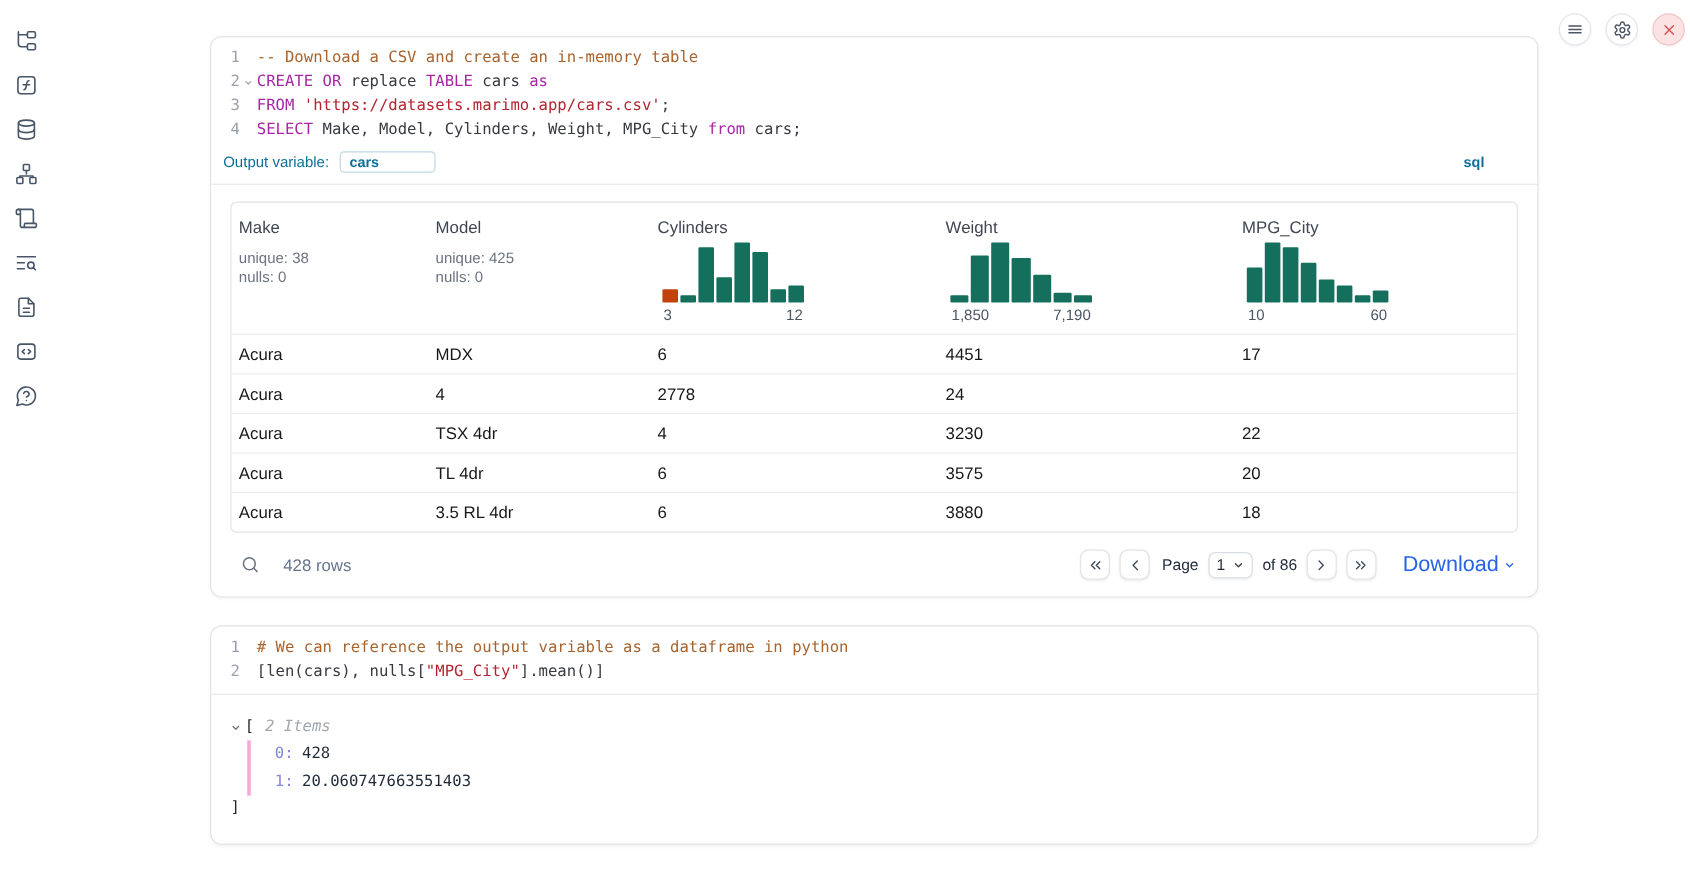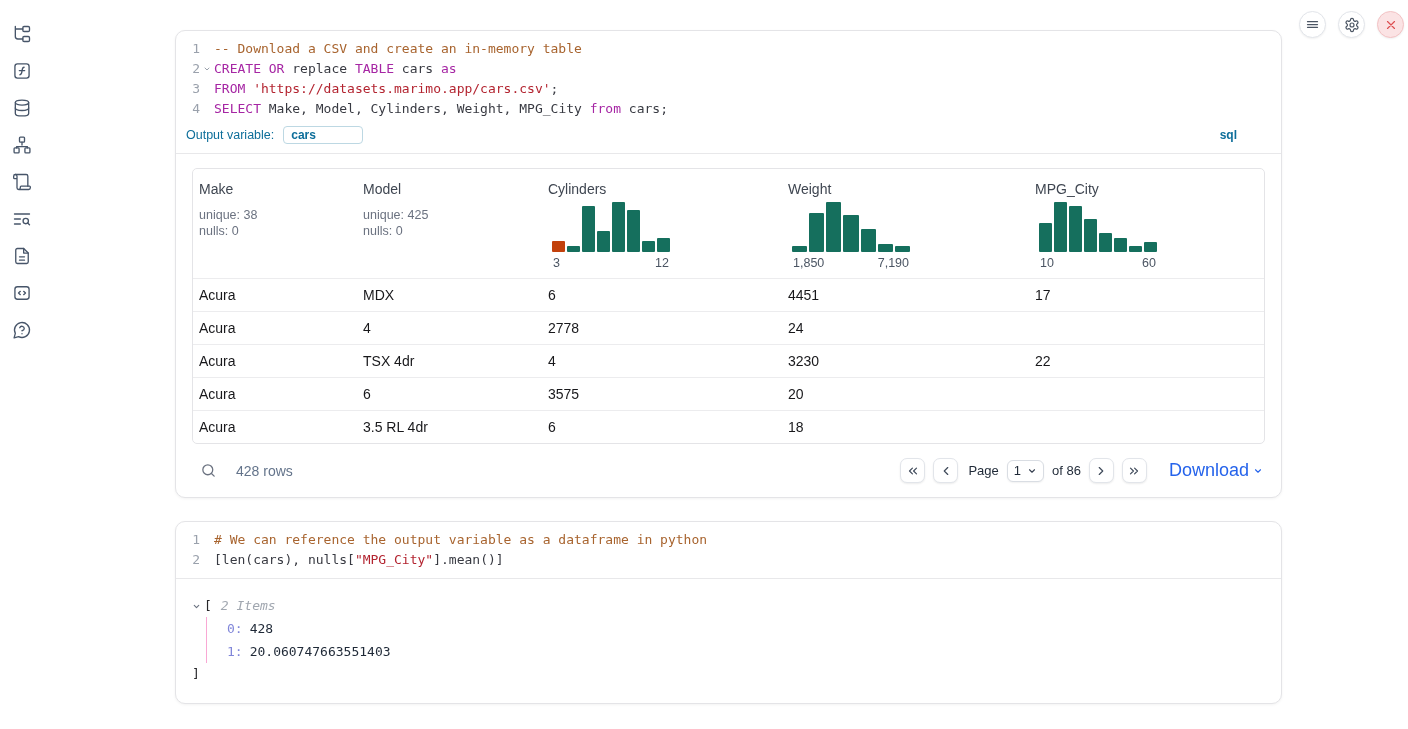--- a/index.html
+++ b/index.html
@@ -79,21 +79,21 @@
     padding:0 6px; gap:6px; font-size:13px; color:#1F2937; cursor:pointer; background:#fff; }
   .download { margin-left:14px; display:flex; align-items:center; gap:4px;
     color:#2563EB; font-size:18px; cursor:pointer; }
 
   
   .pyout { padding:16px 16px 18px; font-family:"DejaVu Sans Mono", monospace;
     font-size:13px; color:#27272A; }
   .tree-line1 { display:flex; align-items:center; line-height:22px; }
   .tree-chevron { color:#6B7280; display:flex; margin-right:3px; cursor:pointer; }
   .items-label { font-style:italic; color:#A1A7B0; margin-left:9px; }
-  .tree-entries { margin-left:14px; border-left:1px solid #f9a8d4; padding-left:20px; }
+  .tree-entries { margin-left:14px; border-left:3px solid #f9a8d4; padding-left:20px; }
   .tree-entry { line-height:23px; }
   .tree-key { color:#8086D9; }
   .tree-val { color:#1F2937; margin-left:7px; }
   .tree-close { line-height:22px; }
 </style>
 </head>
 <body>
 
 <nav class="sidebar" id="sidebar">
     <div class="side-icon">
@@ -291,28 +291,30 @@
             </div>
             <div class="tgrid trow">
               <div>Acura</div>
               <div>TSX 4dr</div>
               <div>4</div>
               <div>3230</div>
               <div>22</div>
             </div>
             <div class="tgrid trow">
               <div>Acura</div>
+              <div>TL 4dr</div>
               <div>6</div>
               <div>3575</div>
               <div>20</div>
             </div>
             <div class="tgrid trow">
               <div>Acura</div>
               <div>3.5 RL 4dr</div>
               <div>6</div>
+              <div>3880</div>
               <div>18</div>
             </div>
           </div>
       </div>
 
       <div class="tfooter">
         <span class="search-btn" id="search-icon">
             <svg width="17" height="17" viewBox="0 0 24 24" fill="none" stroke="currentColor" stroke-width="1.8" stroke-linecap="round" stroke-linejoin="round">
               <circle cx="11" cy="11" r="7"></circle>
               <path d="m20 20-3.5-3.5"></path>

